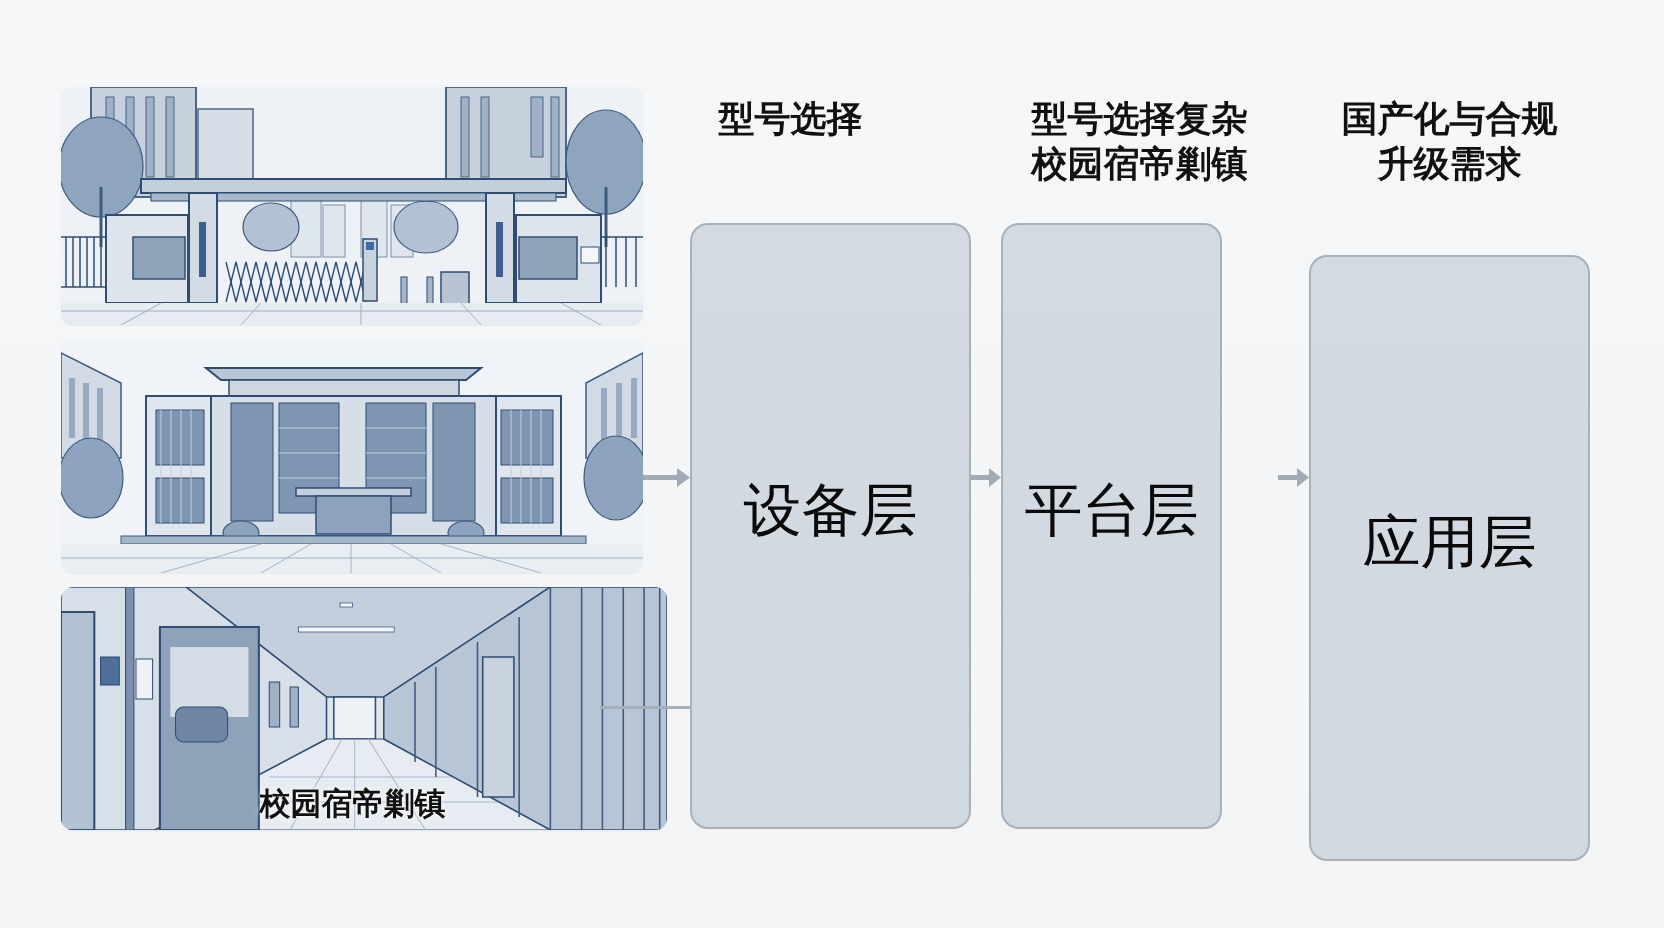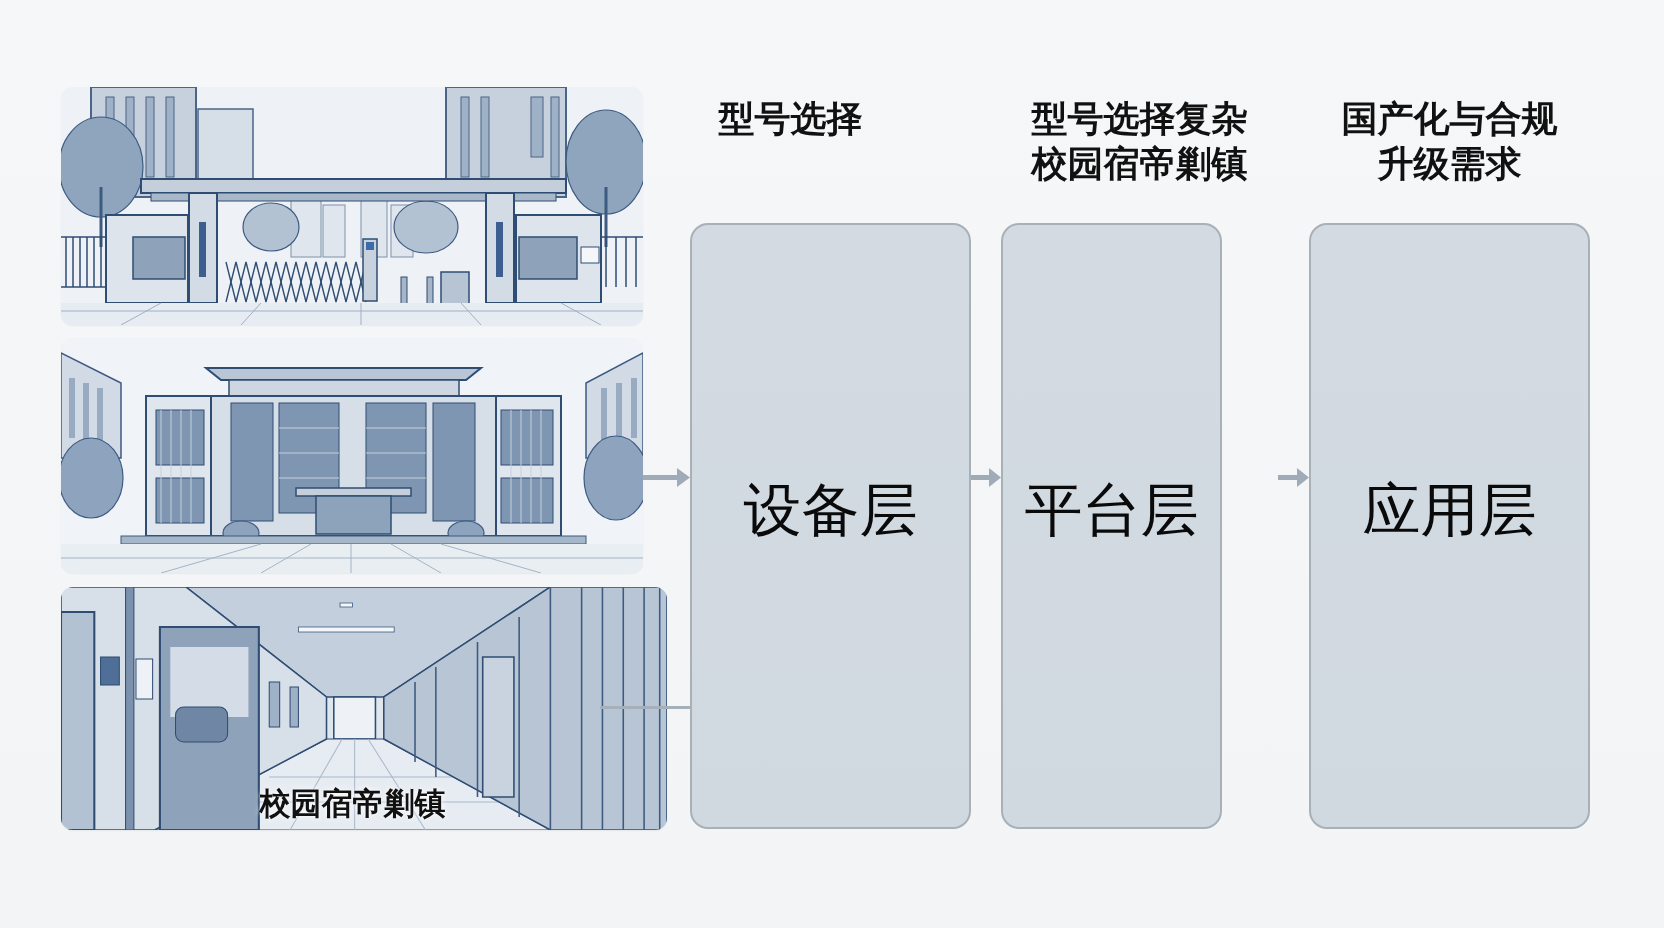--- a/index.html
+++ b/index.html
@@ -265,21 +265,21 @@
   <div>国产化与合规</div>
   <div>升级需求</div>
 </div>
 
 <div class="box" style="left:690px;width:281px;">
   <div class="box-label">设备层</div>
 </div>
 <div class="box" style="left:1001px;width:221px;">
   <div class="box-label">平台层</div>
 </div>
-<div class="box" style="left:1309px;width:281px;">
+<div class="box" style="left:1309px;width:281px;margin-top:32px;">
   <div class="box-label">应用层</div>
 </div>
 
 <svg class="arrow" style="left:643px;top:465px;" width="48" height="24" viewBox="0 0 48 24">
   <rect x="0" y="10" width="36" height="5" fill="#a0abb8"></rect>
   <polygon points="34,3 47,12.5 34,22" fill="#a0abb8"></polygon>
 </svg>
 <svg class="arrow" style="left:971px;top:465px;" width="31" height="24" viewBox="0 0 31 24">
   <rect x="0" y="10" width="20" height="5" fill="#a0abb8"></rect>
   <polygon points="18,3 30,12.5 18,22" fill="#a0abb8"></polygon>

